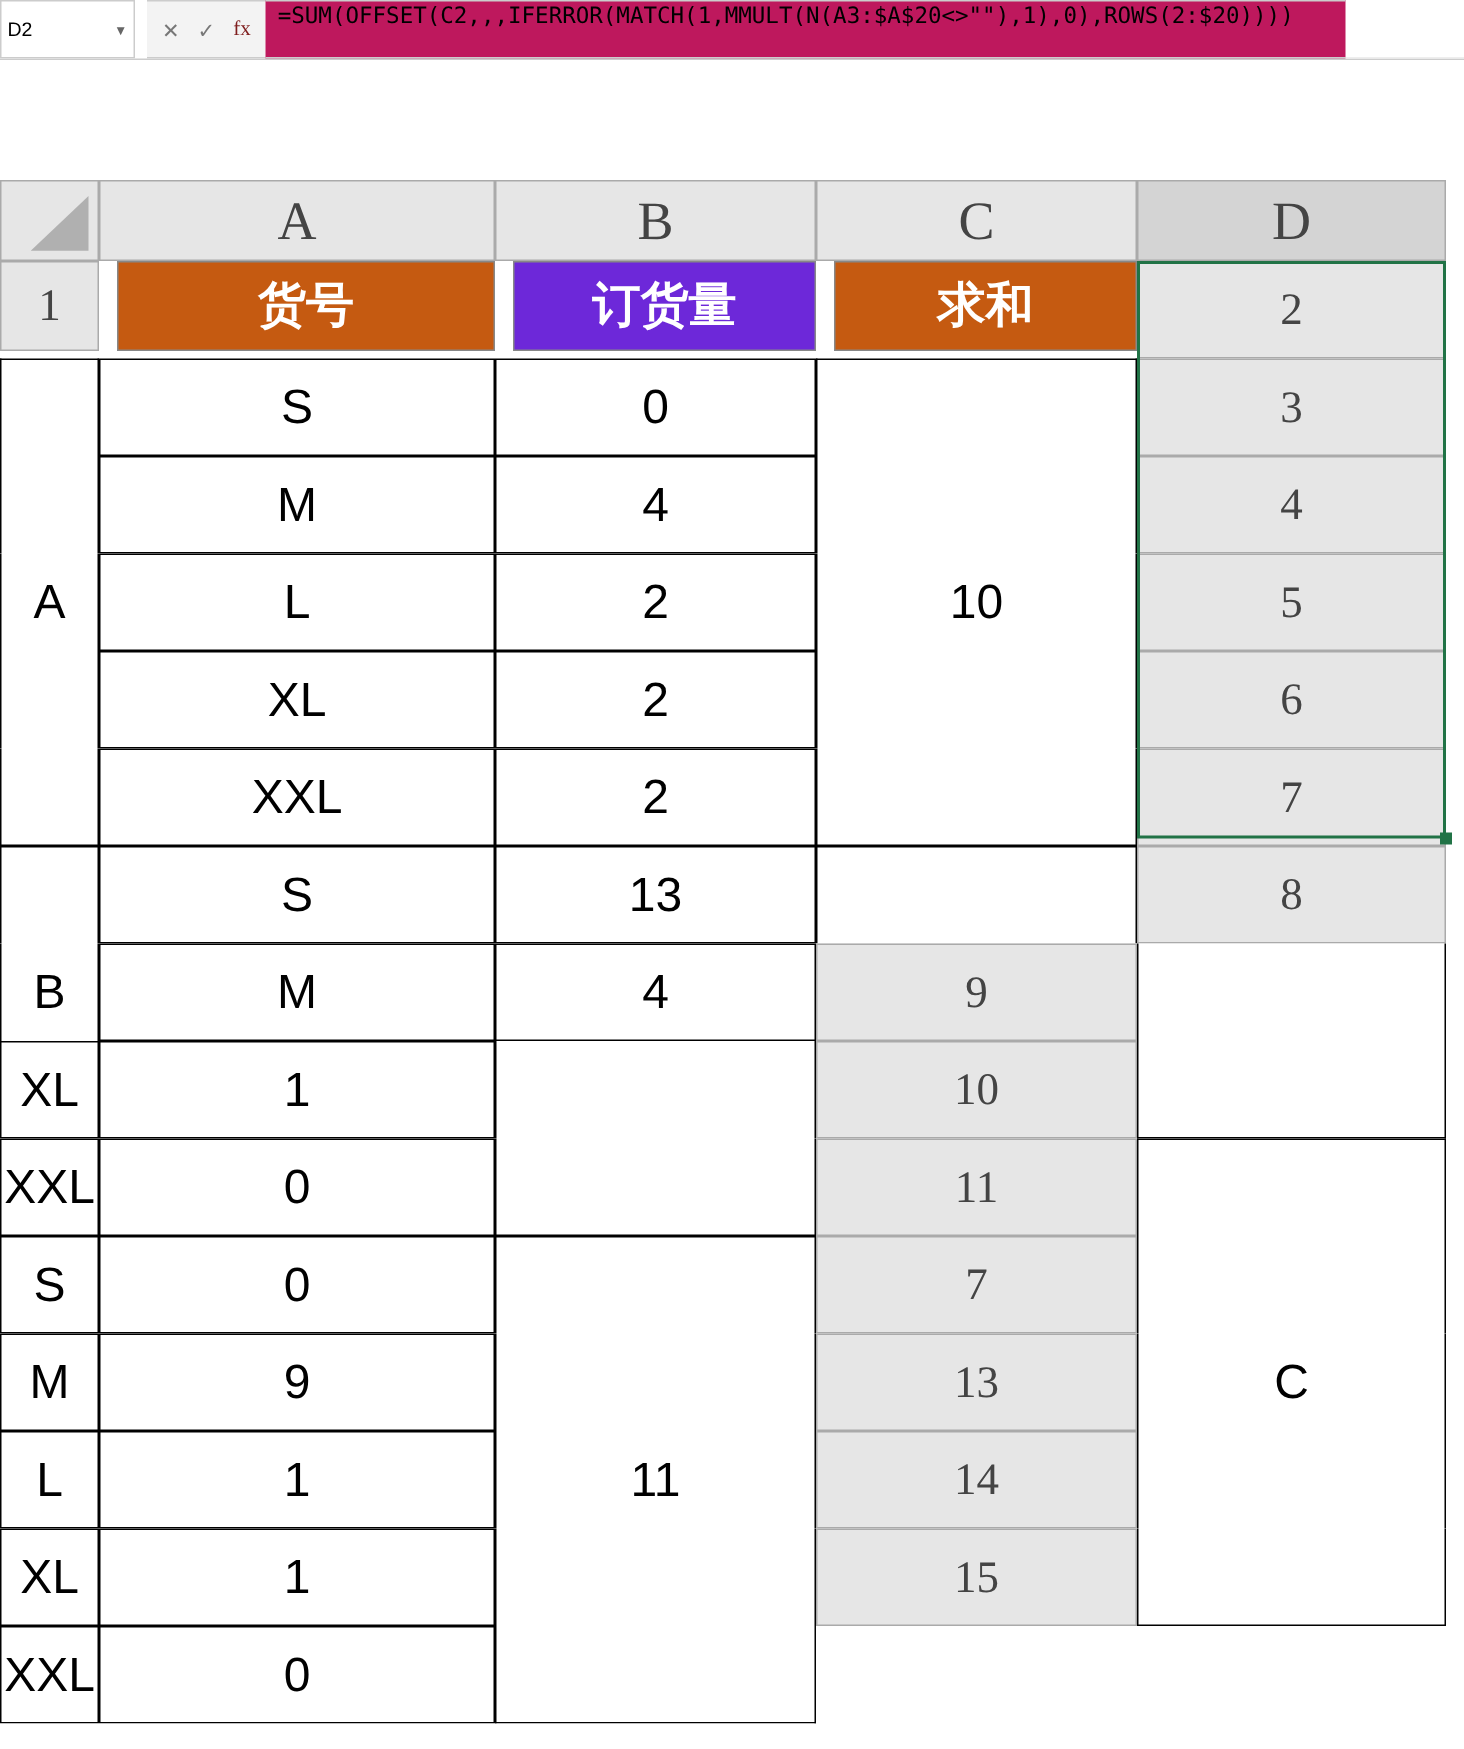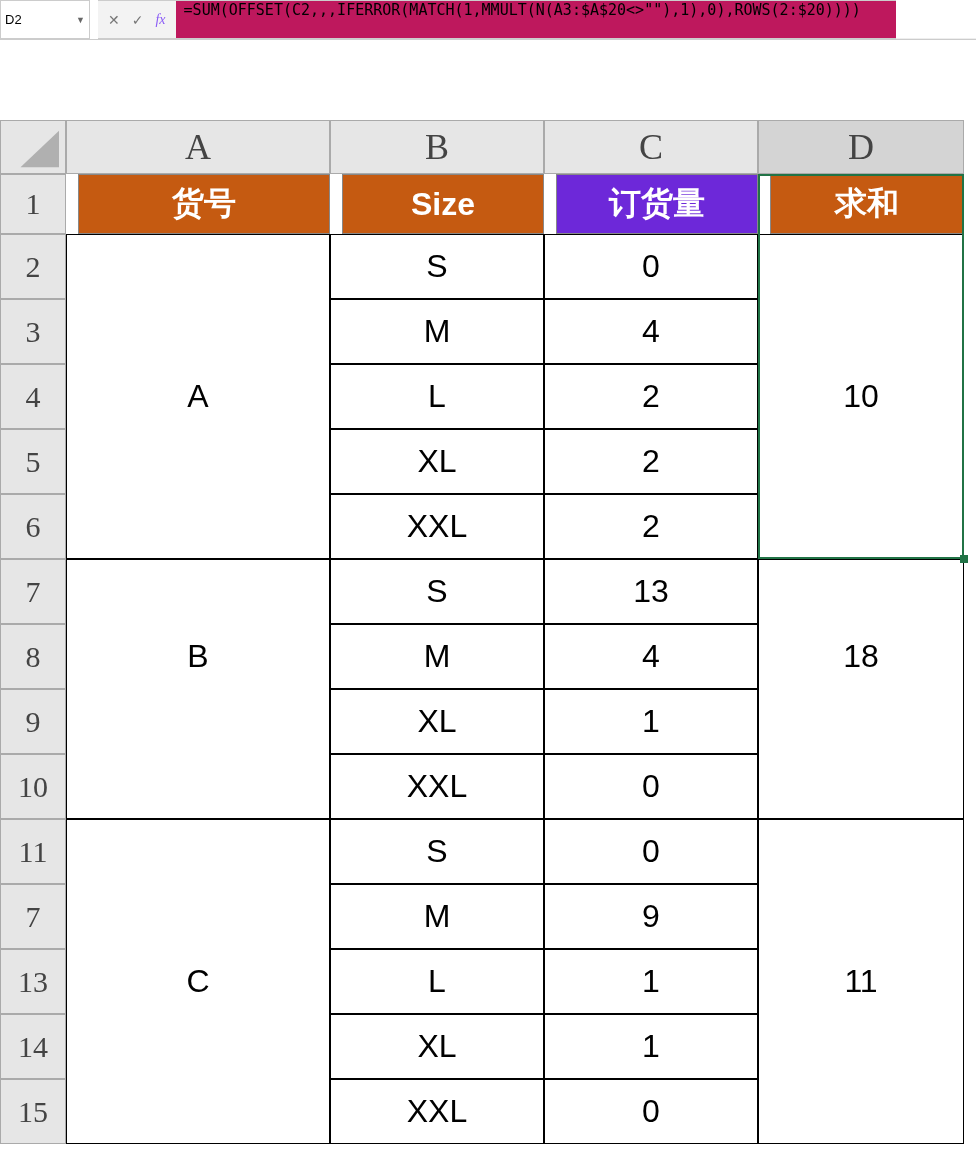--- a/index.html
+++ b/index.html
@@ -39,21 +39,21 @@
     display: flex;
     align-items: center;
     gap: 12px;
     padding: 0 10px;
     border-top: 1px solid #ccc;
     border-bottom: 1px solid #ccc;
     background: #f3f3f3;
     color: #777;
     font-size: 14px;
   }
-  .fb-btns .fx { font-style: italic; font-family: serif; color:#8b5cf6; }
+  .fb-btns .fx { font-family: serif; color:#7f1d1d; }
   .formula-input {
     flex: 0 0 720px;
     background: #be185d;
     display: flex;
     align-items: flex-start;
     padding-left: 8px;
     font-family: Consolas, monospace;
     font-size: 15px;
     border-top: 1px solid #ccc;
     border-bottom: 1px solid #ccc;
@@ -170,23 +170,20 @@
   <div class="colhdr active">
       <span>D</span>
     </div>
 
   <div class="rowhdr" style="height:60px">
       <span>1</span>
     </div>
   <div class="th orange">
       <span>货号</span>
     </div>
-  <div class="th orange">
-      <span>Size</span>
-    </div>
   <div class="th blue">
       <span>订货量</span>
     </div>
   <div class="th orange">
       <span>求和</span>
     </div>
 
   <div class="rowhdr row-h">
       <span>2</span>
     </div>
@@ -267,23 +264,20 @@
       <span>8</span>
     </div>
   <div class="cell row-h noborder-top noborder-bottom">
       <span>B</span>
     </div>
   <div class="cell row-h">
       <span>M</span>
     </div>
   <div class="cell row-h">
       <span>4</span>
-    </div>
-  <div class="cell row-h noborder-top noborder-bottom">
-      <span>18</span>
     </div>
 
   <div class="rowhdr row-h">
       <span>9</span>
     </div>
   <div class="cell row-h noborder-top noborder-bottom"></div>
   <div class="cell row-h">
       <span>XL</span>
     </div>
   <div class="cell row-h">

